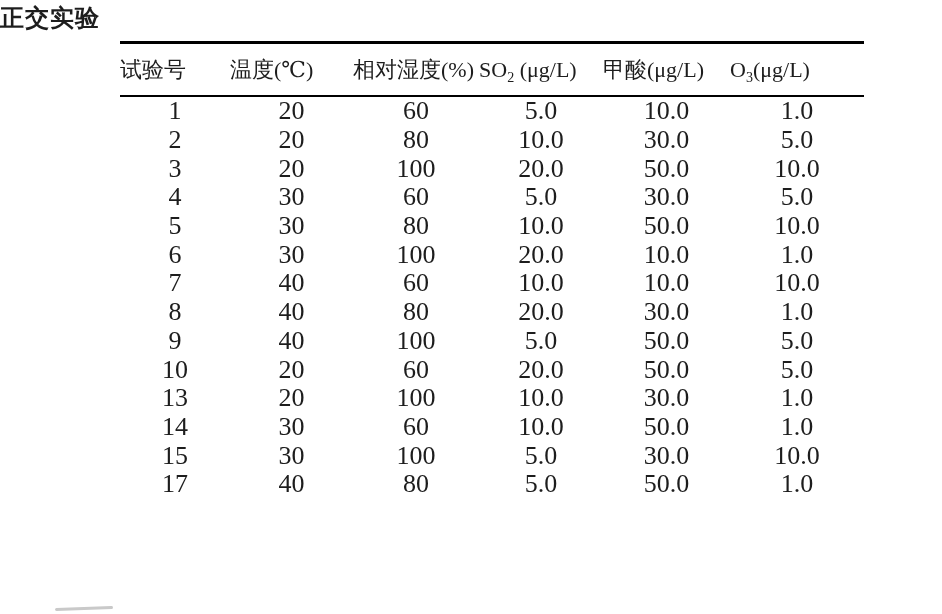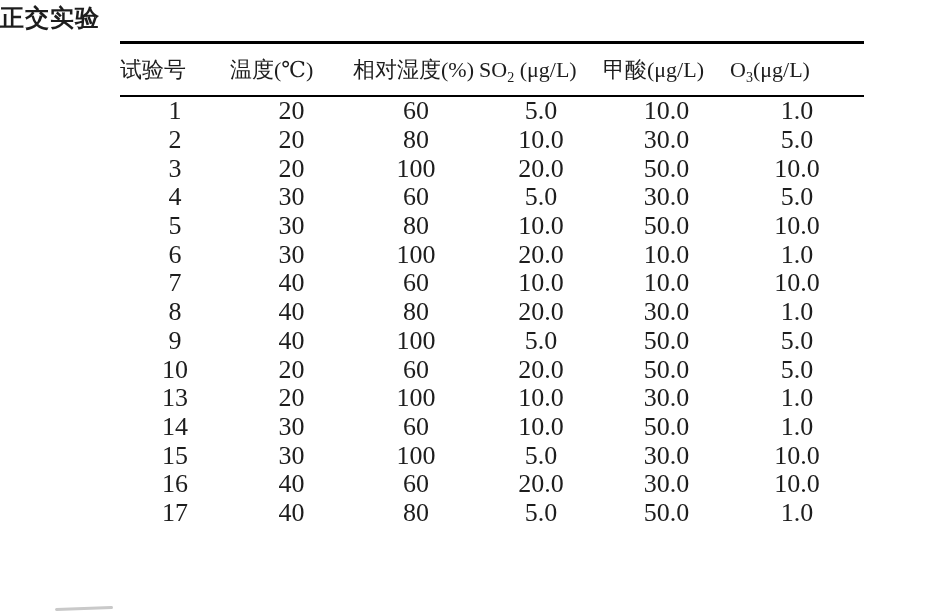--- a/index.html
+++ b/index.html
@@ -191,28 +191,20 @@
         </tr>
         <tr>
           <td>15</td>
           <td>30</td>
           <td>100</td>
           <td>5.0</td>
           <td>30.0</td>
           <td>10.0</td>
         </tr>
         <tr>
-          <td>16</td>
-          <td>40</td>
-          <td>60</td>
-          <td>20.0</td>
-          <td>30.0</td>
-          <td>10.0</td>
-        </tr>
-        <tr>
           <td>17</td>
           <td>40</td>
           <td>80</td>
           <td>5.0</td>
           <td>50.0</td>
           <td>1.0</td>
         </tr>
       </tbody>
   </table>
 

